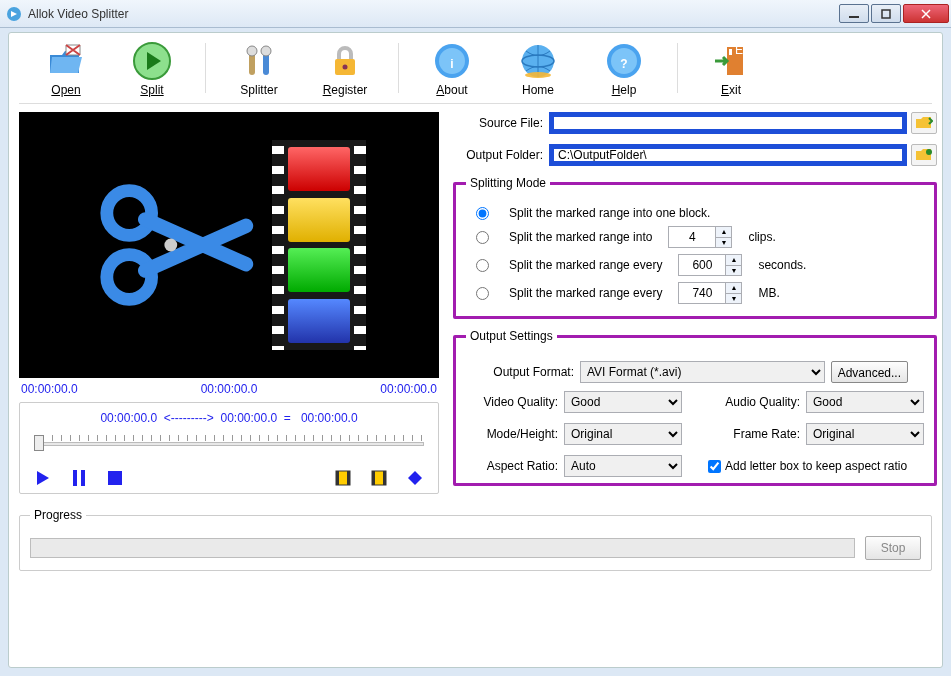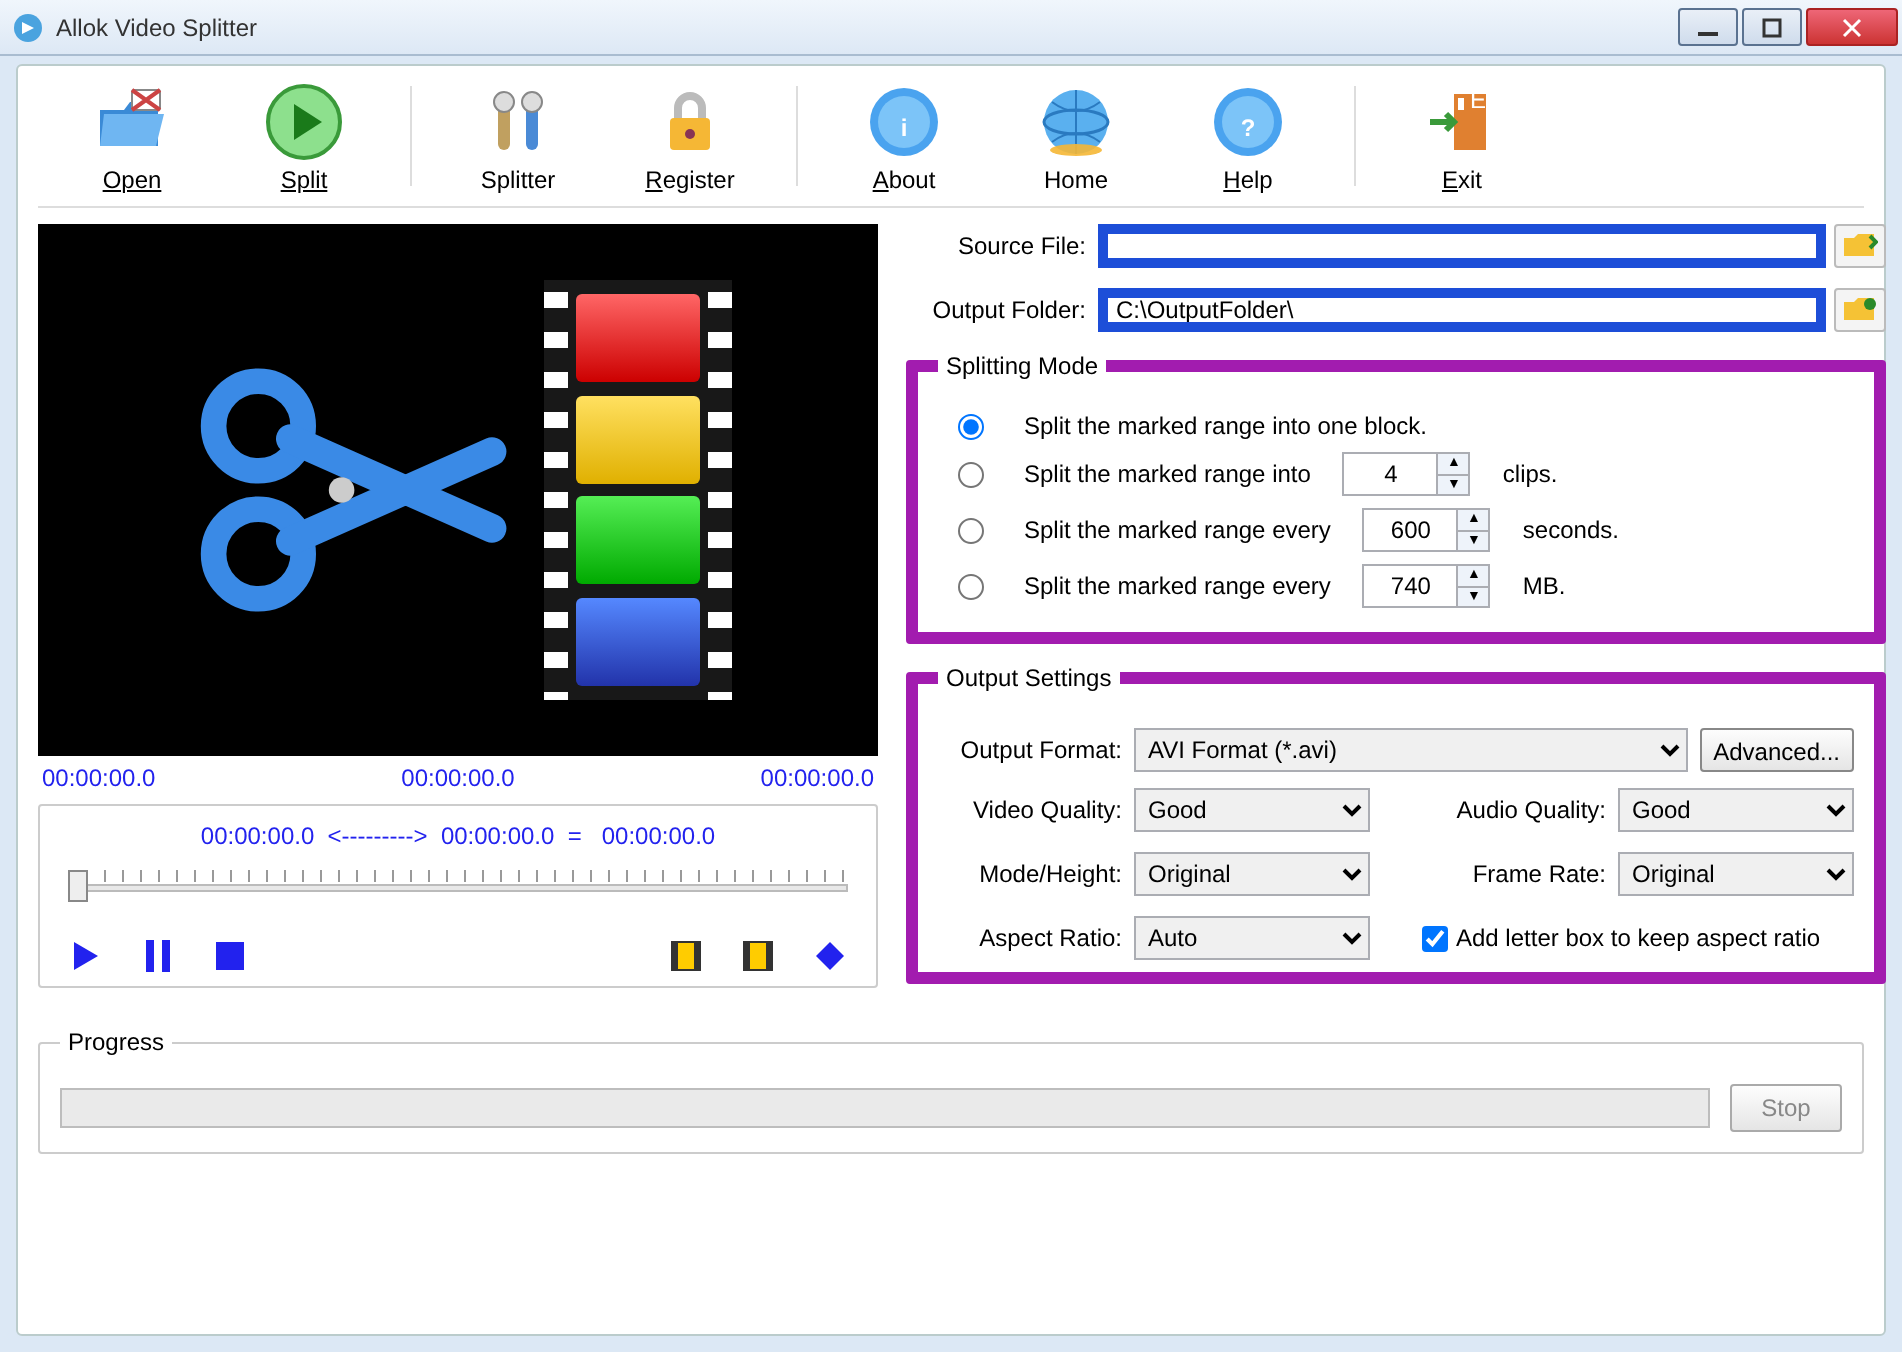--- a/index.html
+++ b/index.html
@@ -52,31 +52,31 @@
 .controls { display:flex; align-items:center; gap:18px; margin:16px 4px 0; }
 .ctrl { width:18px; height:18px; display:flex; align-items:center; justify-content:center; cursor:pointer; }
 .controls .spacer { flex:1; }
 
 
 .row { display:flex; align-items:center; margin-bottom:10px; }
 .row .lbl { width:96px; text-align:right; padding-right:6px; }
 .row input[type=text] { flex:1; height:22px; border:5px solid #1d4ed8; padding:0 4px; background:#fff; }
 .browse-btn { width:26px; height:22px; margin-left:4px; border:1px solid #bbb; border-radius:2px; background:#f4f4f4; display:flex; align-items:center; justify-content:center; cursor:pointer; }
 
-fieldset { border:6px solid #a21caf; border-radius:2px; padding:10px 10px 6px; margin-bottom:10px; }
+fieldset { border:3px solid #a21caf; border-radius:2px; padding:10px 10px 6px; margin-bottom:10px; }
 fieldset legend { padding:0 4px; color:#000; }
 .opt { display:flex; align-items:center; margin:6px 0 6px 10px; gap:16px; }
 .opt input[type=radio]{ margin-right:4px;}
 .spin { display:inline-flex; align-items:center; border:1px solid #abadb3; height:22px; }
 .spin input { width:46px; border:none; text-align:center; height:20px; outline:none; }
 .spin .arrows { width:16px; height:20px; border-left:1px solid #abadb3; display:flex; flex-direction:column; }
 .spin .arrows div { flex:1; display:flex; align-items:center; justify-content:center; background:#eef3fa; font-size:7px; cursor:pointer; }
 .spin .arrows div:first-child{ border-bottom:1px solid #abadb3;}
 
-.setting-row { display:flex; align-items:center; margin:8px 0; }
+.setting-row { display:flex; align-items:center; margin:8px 16px; }
 .setting-row .slbl { width:98px; text-align:right; padding-right:6px; }
 select { height:22px; border:1px solid #abadb3; background:#f0f0f0; padding:0 2px; }
 .sel-wide { flex:1; }
 .sel-mid { width:118px; }
 .adv-btn { height:22px; margin-left:6px; border:1px solid #888; background:linear-gradient(#fdfdfd,#e5e5e5); padding:4px 6px; cursor:pointer; border-radius:2px;}
 .two-col { display:flex; gap:26px; }
 .half { display:flex; align-items:center; }
 .half .slbl { width:98px; text-align:right; padding-right:6px;}
 .chk-row { display:flex; align-items:center; gap:4px; }
 

